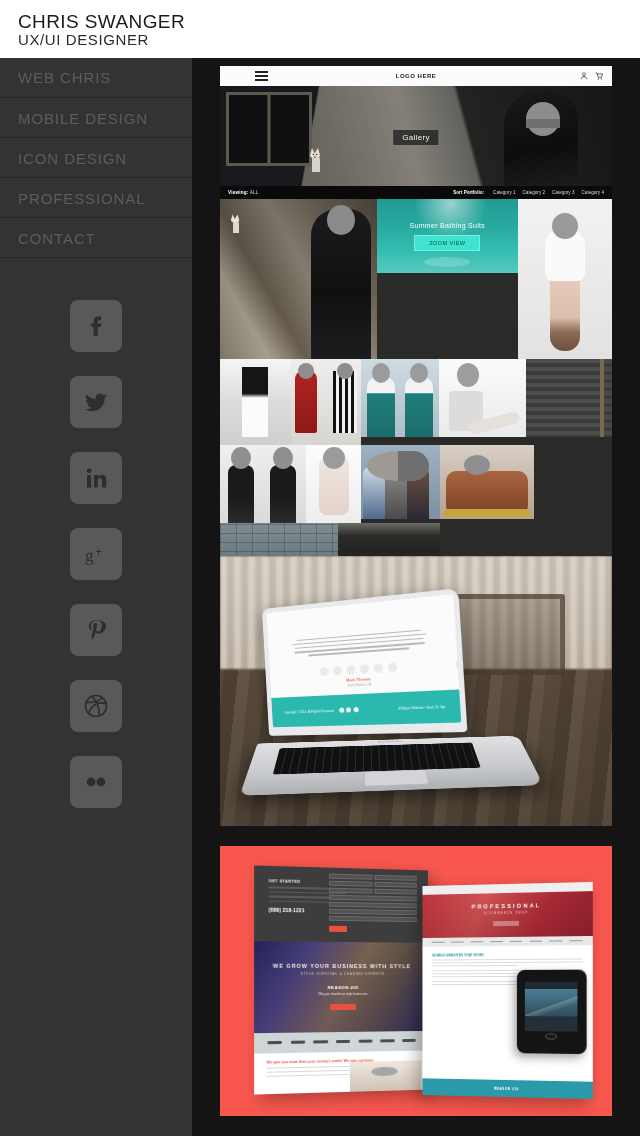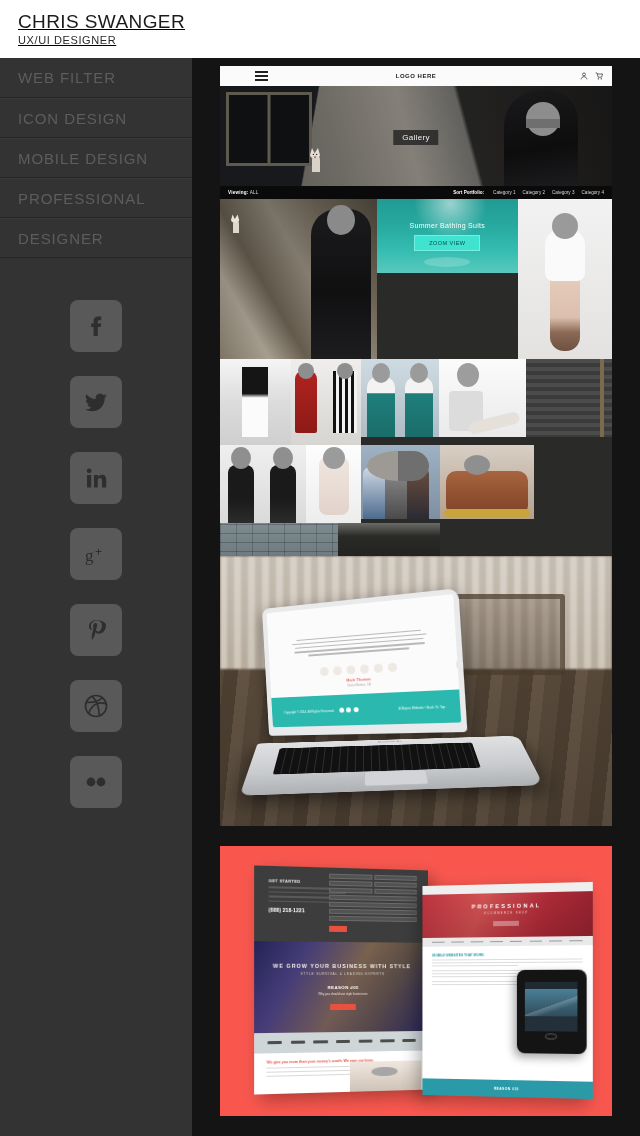--- a/index.html
+++ b/index.html
@@ -10,27 +10,27 @@
     overflow: hidden;
   }
   .app { position: relative; width: 640px; height: 1136px; background: #141414; }
 
   
   .header {
     position: absolute; top: 0; left: 0; width: 640px; height: 58px;
     background: #ffffff; display: flex; align-items: center;
     z-index: 5;
   }
-  .brand { padding-left: 18px; width: 210px; text-decoration: underline; }
+  .brand { padding-left: 18px; width: 210px; }
   .brand-name {
     font-size: 19px; letter-spacing: .4px; color: #1b1b1b; font-weight: 400;
     line-height: 21px; white-space: nowrap;
   }
   .brand-role {
-    font-size: 11px; letter-spacing: .6px; color: #2b2b2b; line-height: 14px;
+    font-size: 15px; letter-spacing: .6px; color: #2b2b2b; line-height: 14px;
     margin-top: 1px;
   }
   .filter-zone {
     flex: 1; display: flex; align-items: center; justify-content: flex-end;
     padding-right: 18px; gap: 10px;
   }
   .filter-label {
     font-size: 16px; letter-spacing: .8px; color: #3a3a3a; white-space: nowrap;
   }
   .filter-select {
@@ -467,33 +467,33 @@
 
   <div class="header">
     <div class="brand">
       <div class="brand-name">CHRIS SWANGER</div>
       <div class="brand-role">UX/UI DESIGNER</div>
     </div>
   </div>
 
   <div class="sidebar">
     <div class="nav-item">
-        <span>WEB FILTER</span>
+        <span>WEB CHRIS</span>
+      </div>
+    <div class="nav-item">
+        <span>MOBILE DESIGN</span>
       </div>
     <div class="nav-item">
         <span>ICON DESIGN</span>
       </div>
     <div class="nav-item">
-        <span>MOBILE DESIGN</span>
+        <span>PROFESSIONAL</span>
       </div>
     <div class="nav-item">
-        <span>PROFESSIONAL</span>
-      </div>
-    <div class="nav-item">
-        <span>DESIGNER</span>
+        <span>CONTACT</span>
       </div>
 
     <div class="social-col">
       <div class="social-btn">
         <svg width="26" height="26" viewBox="0 0 26 26">
           <path d="M15.8 7.2h2.4V3.6h-3c-3 0-4.6 1.7-4.6 4.5v2.3H8.2v3.7h2.4V23h4.2v-8.9h2.9l.5-3.7h-3.4V8.6c0-1 .3-1.4 1-1.4z" fill="#2e2e2e"></path>
         </svg>
       </div>
       <div class="social-btn">
         <svg width="28" height="28" viewBox="0 0 28 28">

